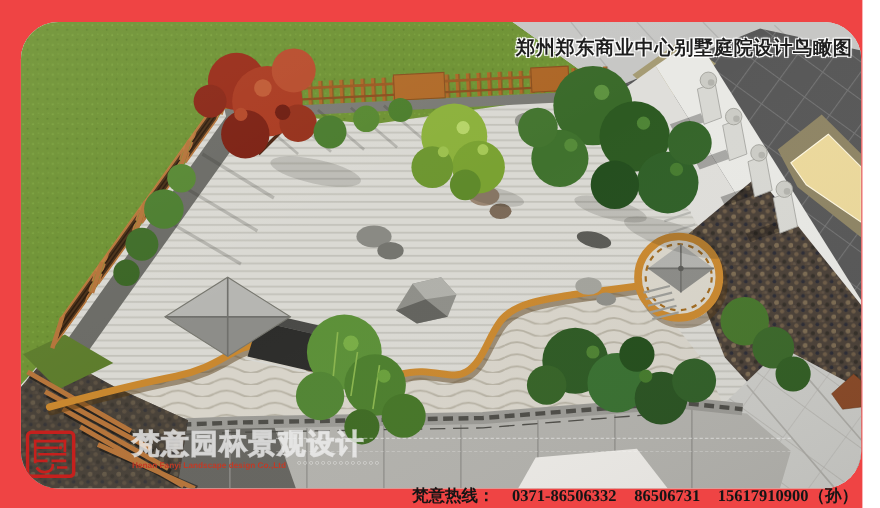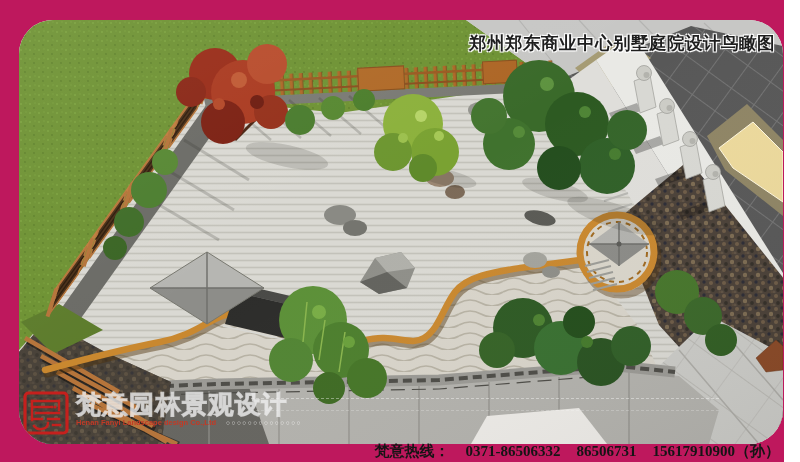--- a/index.html
+++ b/index.html
@@ -1,27 +1,27 @@
 <!DOCTYPE html>
 <html><head>
 <meta charset="utf-8">
 <style>
   html,body{margin:0;padding:0;background:#ffffff;}
   body{width:800px;height:462px;font-family:"Liberation Serif",serif;overflow:hidden;}
-  .page{position:relative;width:784px;height:462px;background:#be185d;}
+  .page{position:relative;width:784px;height:462px;background:#ef4444;}
   .frame{position:absolute;left:19px;top:20px;width:764px;height:424px;border-radius:34px;overflow:hidden;background:#d9d8d2;}
   .scene{position:absolute;left:0;top:0;width:764px;height:424px;display:block;}
   .title-overlay{position:absolute;top:11px;right:8px;white-space:nowrap;font-weight:bold;font-size:17.5px;letter-spacing:.5px;color:#1e1e1e;
     text-shadow:1px 1px 0 rgba(255,255,255,.95),-1px -1px 0 rgba(255,255,255,.9),1px -1px 0 rgba(255,255,255,.9),-1px 1px 0 rgba(255,255,255,.9),0 0 3px rgba(255,255,255,.75);}
   .brand{position:absolute;left:4px;top:371px;display:flex;align-items:flex-start;gap:7px;}
   .seal{width:46px;height:44px;flex:0 0 auto;}
-  .brand-text{display:flex;flex-direction:column;}
+  .brand-text{display:flex;flex-direction:column;margin-left:44px;}
   .company-cn{font-family:"Liberation Sans",sans-serif;font-weight:bold;font-size:25px;line-height:26px;letter-spacing:1.5px;white-space:nowrap;
     color:rgba(255,255,255,0.10);-webkit-text-stroke:1.1px rgba(238,238,238,0.72);text-shadow:0 0 1px rgba(255,255,255,0.25);}
-  .brand-sub{display:flex;align-items:center;gap:10px;margin-top:1px;}
+  .brand-sub{display:flex;align-items:flex-start;gap:10px;margin-top:1px;}
   .company-en{font-family:"Liberation Sans",sans-serif;font-weight:bold;font-size:7.5px;color:#c23a26;white-space:nowrap;}
   .deco-dots{font-size:6.5px;color:rgba(255,255,255,0.78);letter-spacing:1.5px;white-space:nowrap;}
   .dash-line{position:absolute;left:232px;top:378px;width:468px;border-top:1px dashed rgba(255,255,255,0.40);}
   .dash-line2{position:absolute;left:232px;top:390px;width:468px;border-top:1px dashed rgba(255,255,255,0.22);}
   .footer{position:absolute;left:0;top:443px;width:780px;height:19px;text-align:right;font-weight:bold;font-size:15px;color:#151515;line-height:17px;}
   .footer .phone{margin-left:16px;}
   .footer .phone:first-of-type{margin-left:4px;}
 </style>
 </head>
 <body>

